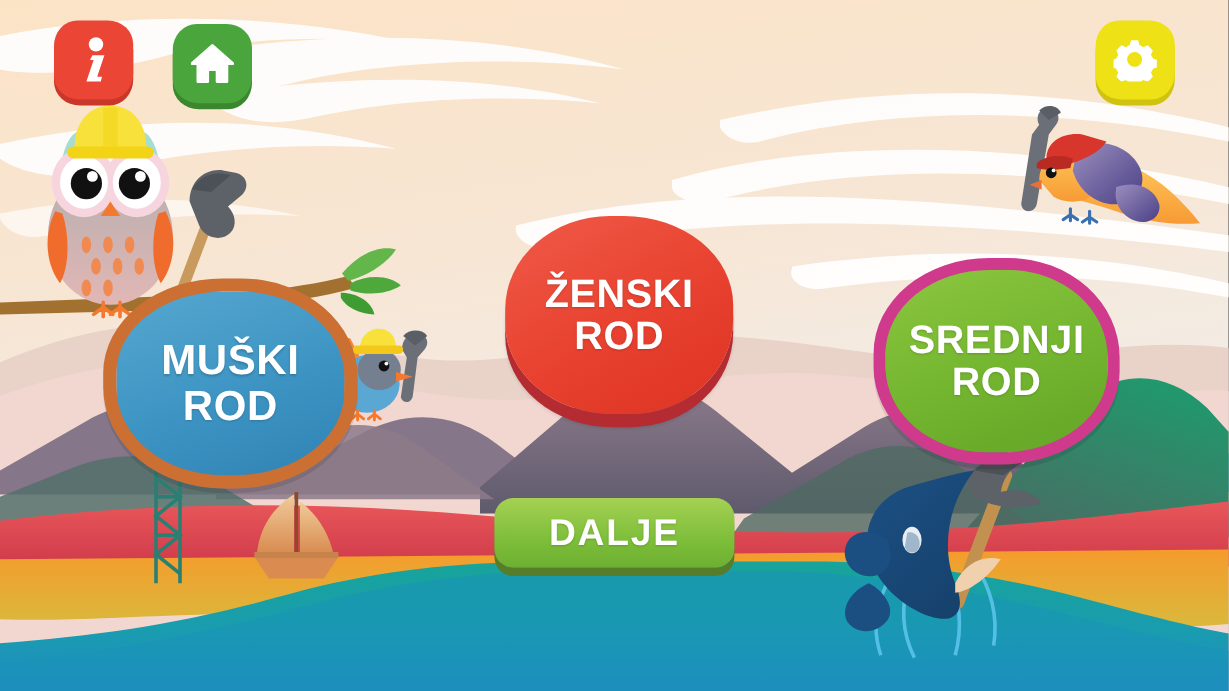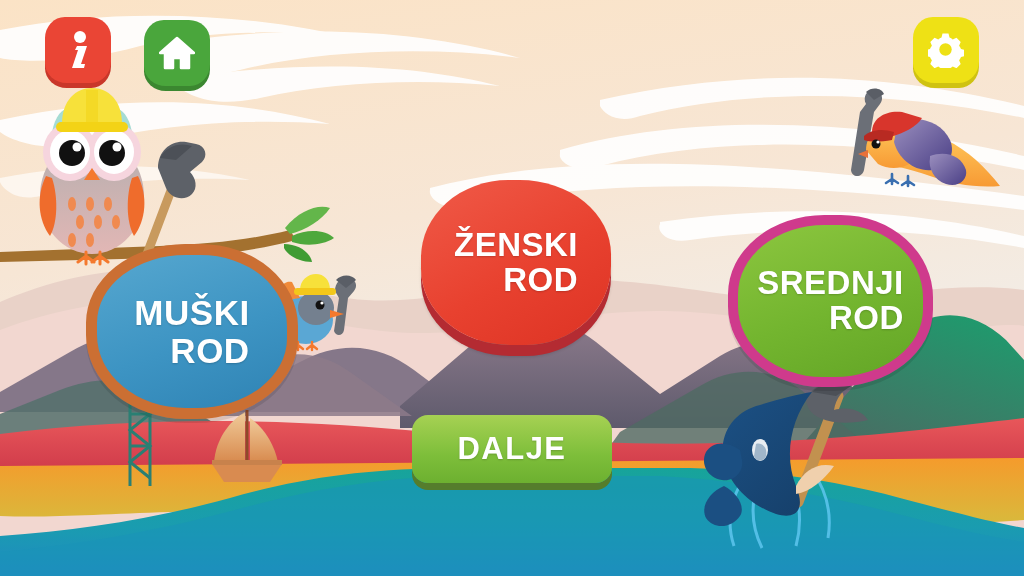--- a/index.html
+++ b/index.html
@@ -19,23 +19,23 @@
   #settings-btn{left:913px;top:17px;background:#eee115;box-shadow:0 5px 0 #cfc211;}
 
   
   .genderbtn{
     position:absolute;border:0;padding:0;cursor:pointer;background:transparent;
     display:flex;align-items:center;justify-content:center;
     font-family:"Liberation Sans",sans-serif;font-weight:bold;color:#fff;
     text-align:center;line-height:1.06;letter-spacing:.5px;
   }
   .genderbtn .lbl{position:relative;z-index:3;pointer-events:none;
-     text-shadow:0 1px 2px rgba(0,0,0,.18);white-space:pre-line;text-align:right;}
-
-  #btn-m{left:86px;top:244px;width:212px;height:175px;font-size:35px;}
+     text-shadow:0 1px 2px rgba(0,0,0,.18);white-space:pre-line;}
+
+  #btn-m{left:86px;top:232px;width:212px;height:175px;font-size:35px;}
   #btn-m .shape{position:absolute;inset:0;
     border-radius:47% 46% 48% 47%/45% 47% 46% 48%;
     background:linear-gradient(160deg,#56a7cf 0%,#3d94c3 55%,#2f83b4 100%);
     border:11px solid #cb6f33;box-sizing:border-box;
     box-shadow:0 4px 0 rgba(0,0,0,.10);}
 
   #btn-z{left:421px;top:180px;width:190px;height:165px;font-size:33px;}
   #btn-z .shape{position:absolute;inset:0;
     border-radius:46% 48% 45% 47%/47% 45% 48% 46%;
     background:linear-gradient(150deg,#f05a48 0%,#e8412f 55%,#dd3324 100%);
@@ -43,21 +43,21 @@
 
   #btn-s{left:728px;top:215px;width:205px;height:172px;font-size:33px;}
   #btn-s .shape{position:absolute;inset:0;
     border-radius:47% 45% 48% 46%/46% 48% 45% 47%;
     background:linear-gradient(160deg,#8cc63f 0%,#73b52f 55%,#63a526 100%);
     border:10px solid #cf3a8c;box-sizing:border-box;
     box-shadow:0 4px 0 rgba(0,0,0,.10);}
 
   
   #btn-next{
-    position:absolute;left:412px;top:415px;width:200px;height:68px;
+    position:absolute;left:412px;top:415px;width:200px;height:58px;
     border:0;padding:0;cursor:pointer;border-radius:16px;
     background:linear-gradient(180deg,#a6d153 0%,#7dbe3a 60%,#6db030 100%);
     box-shadow:0 7px 0 #557d2c;
     font-family:"Liberation Sans",sans-serif;font-weight:bold;font-size:31px;
     color:#fff;letter-spacing:1.5px;text-shadow:0 1px 2px rgba(0,0,0,.18);
   }
 </style>
 </head>
 <body>
 

